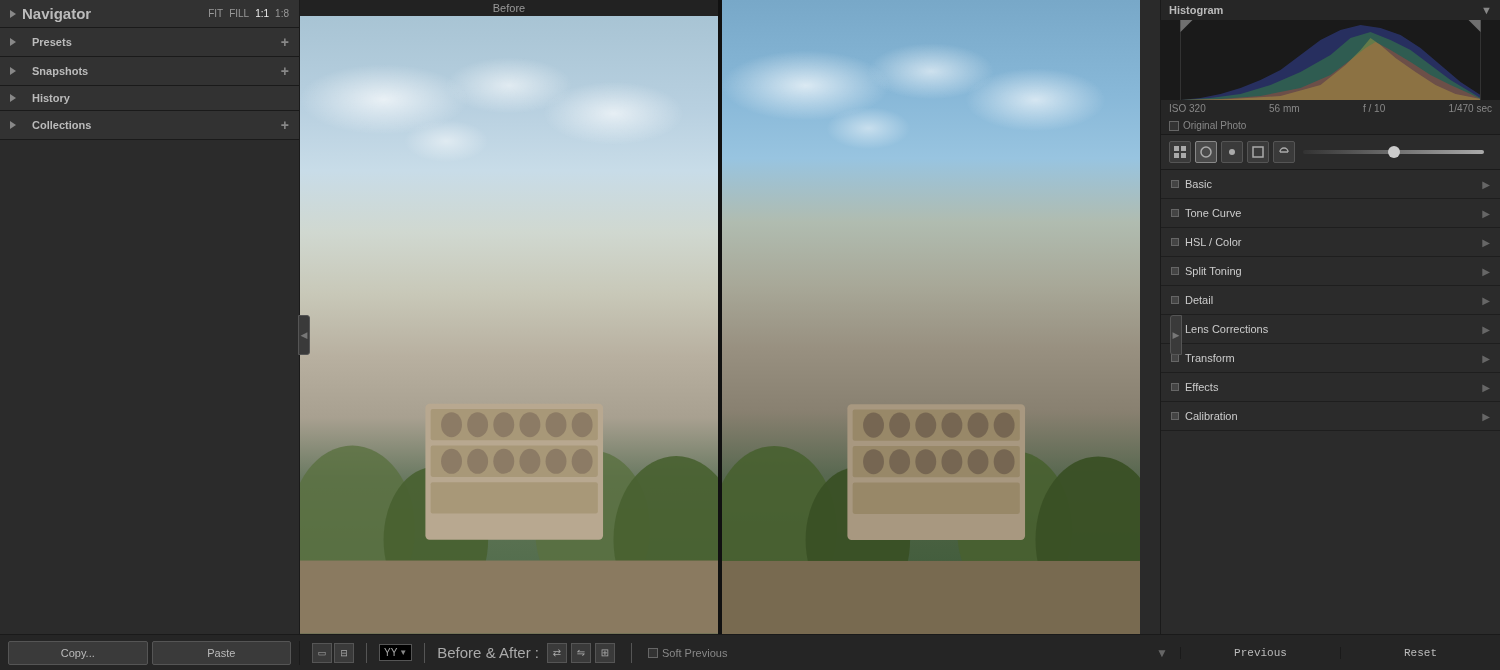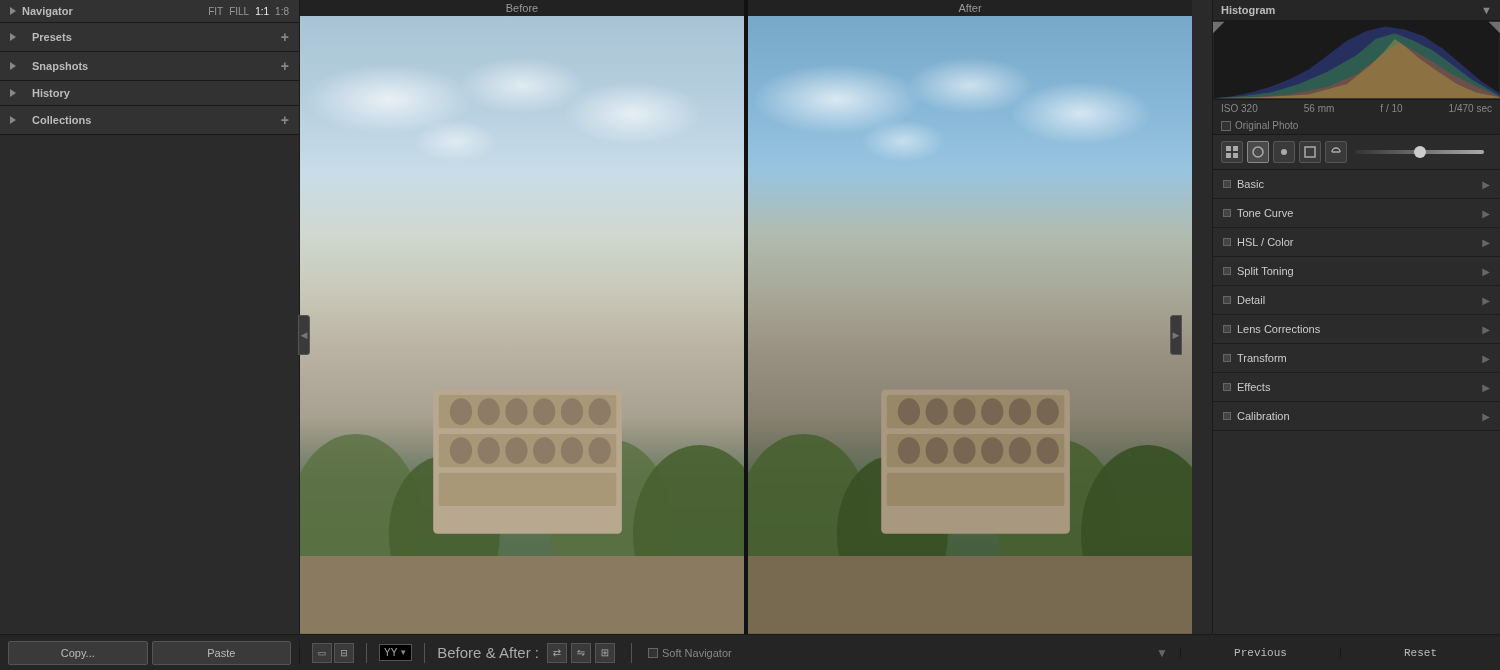--- a/index.html
+++ b/index.html
@@ -166,21 +166,21 @@
       height: 45%;
       background:
         radial-gradient(ellipse 120px 50px at 20% 30%, rgba(255,255,255,0.7) 0%, transparent 70%),
         radial-gradient(ellipse 90px 40px at 50% 25%, rgba(255,255,255,0.6) 0%, transparent 70%),
         radial-gradient(ellipse 100px 45px at 75% 35%, rgba(255,255,255,0.65) 0%, transparent 70%),
         radial-gradient(ellipse 70px 35px at 35% 45%, rgba(255,255,255,0.5) 0%, transparent 60%);
     }
 
     
     .right-panel {
-      width: 288px;
+      width: 340px;
       background: #2b2b2b;
       border-left: 1px solid #1a1a1a;
       display: flex;
       flex-direction: column;
       margin-left: 20px;
     }
 
     
     .histogram-section {
       background: #262626;
@@ -461,21 +461,21 @@
       padding: 5px 10px;
       background: #323232;
       cursor: pointer;
     }
 
     .navigator-header .left {
       display: flex;
       align-items: center;
       gap: 6px;
       color: #bbb;
-      font-size: 11px;
+      font-size: 15px;
       font-weight: bold;
     }
 
     .nav-controls {
       display: flex;
       gap: 6px;
       font-size: 10px;
       color: #888;
     }
 
@@ -635,21 +635,20 @@
 
               <rect x="0" y="230" width="400" height="70" fill="#8a7a60"></rect>
             </svg>
           </div>
         </div>
       </div>
 
       <div class="photo-divider"></div>
 
       <div class="photo-panel">
-        <div class="photo-label">After</div>
         <div class="photo-content">
           <div class="photo-placeholder">
             <div class="colosseum-after"></div>
             <div class="sky-overlay"></div>
 
             <svg style="position:absolute;bottom:0;left:0;width:100%;height:65%" viewBox="0 0 400 300" preserveAspectRatio="xMidYMax meet">
 
               <ellipse cx="50" cy="200" rx="60" ry="80" fill="#486030" opacity="0.9"></ellipse>
               <ellipse cx="130" cy="210" rx="50" ry="70" fill="#3a5025" opacity="0.95"></ellipse>
               <ellipse cx="280" cy="200" rx="55" ry="75" fill="#486030" opacity="0.9"></ellipse>
@@ -855,21 +854,21 @@
     <div style="width:1px;height:20px;background:#555;margin:0 4px;"></div>
     <span class="ba-label">Before &amp; After :</span>
     <div class="ba-controls">
       <div class="ba-btn">⇄</div>
       <div class="ba-btn">⇋</div>
       <div class="ba-btn">⊞</div>
     </div>
     <div style="width:1px;height:20px;background:#555;margin:0 8px;"></div>
     <div class="soft-proofing">
       <div class="checkbox-small"></div>
-      <span>Soft Navigator</span>
+      <span>Soft Previous</span>
     </div>
     <div style="margin-left:auto;display:flex;align-items:center;">
       <span style="color:#666;font-size:12px;cursor:pointer;">▼</span>
     </div>
   </div>
   <div class="bottom-right">
     <div class="bottom-right-btn">Previous</div>
     <div class="bottom-right-btn">Reset</div>
   </div>
 </div>

